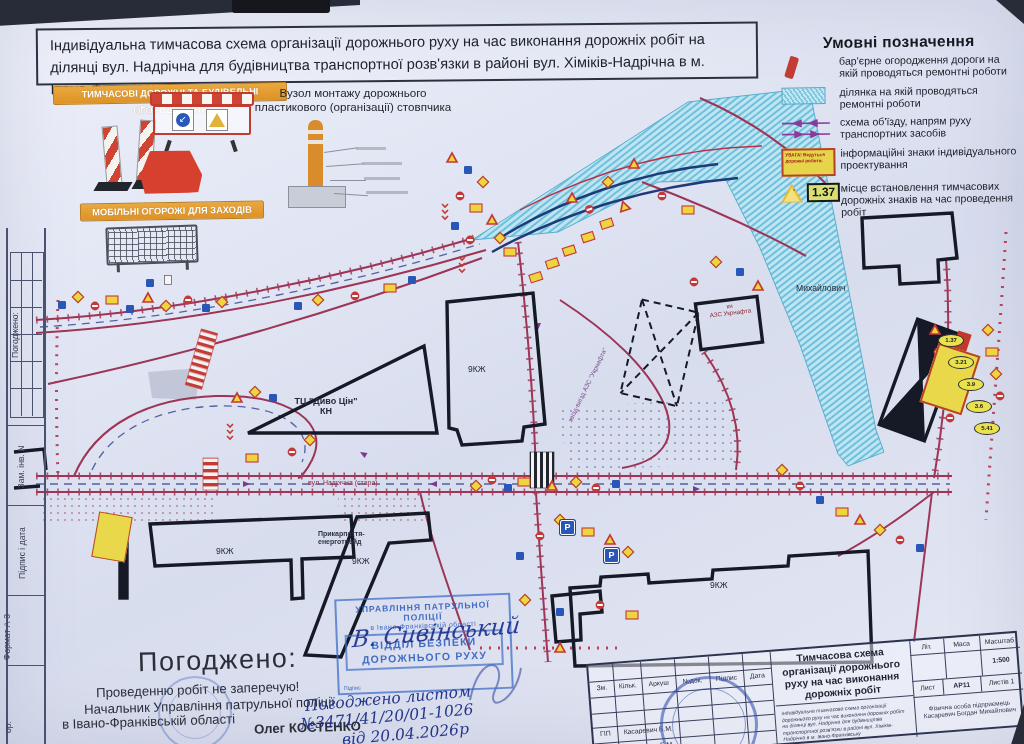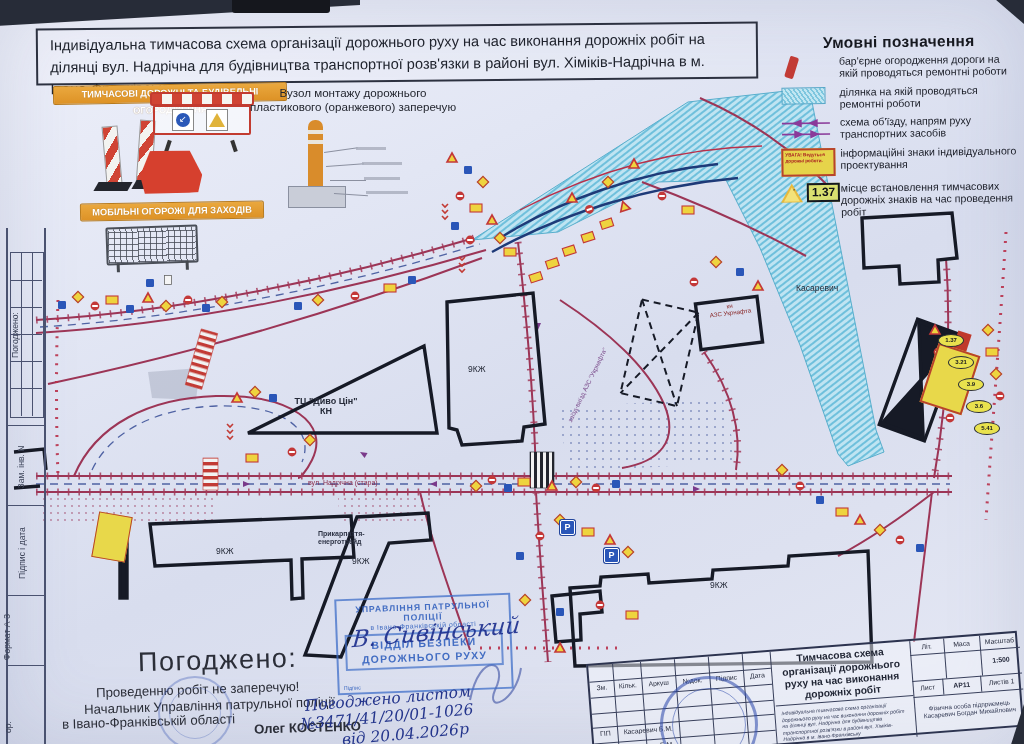--- a/index.html
+++ b/index.html
@@ -387,21 +387,21 @@
     <div class="ypanel" style="left:928px;top:348px;width:40px;height:58px;transform:rotate(18deg);border-width:2px;"></div>
 
     <div class="mlab" style="left:268px;top:396px;width:116px;text-align:center;font-size:9px;font-weight:bold;">
       <span>ТЦ "Диво Цін"</span><br>
       <span>КН</span>
     </div>
     <div class="mlab" style="left:468px;top:364px;font-size:8.5px;">9КЖ</div>
     <div class="mlab" style="left:216px;top:546px;font-size:8.5px;">9КЖ</div>
     <div class="mlab" style="left:352px;top:556px;font-size:8.5px;">9КЖ</div>
     <div class="mlab" style="left:710px;top:580px;font-size:8.5px;">9КЖ</div>
-    <div class="mlab" style="left:796px;top:283px;font-size:8.6px;">Касаревич</div>
+    <div class="mlab" style="left:796px;top:283px;font-size:8.6px;">Михайлович</div>
     <div class="mlab" style="left:702px;top:302px;width:56px;text-align:center;font-size:6.2px;color:#8a2a2a;transform:rotate(-7deg);line-height:1.2;">
       <span>кн</span><br>
       <span>АЗС Укрнафта</span>
     </div>
     <div class="mlab" style="left:318px;top:530px;font-size:7px;font-weight:bold;color:#2e3446;line-height:1.2;">
       <span>Прикарпаття-</span><br>
       <span>енерготрейд</span>
     </div>
     <div class="mlab" style="left:308px;top:479px;font-size:7px;color:#8a2a4a;">вул. Надрічна (стара)</div>
     <div class="mlab" style="left:566px;top:420px;font-size:6.4px;color:#7a4a8a;transform:rotate(-64deg);transform-origin:0 0;">заїзд-виїзд АЗС "Укрнафта"</div>
@@ -489,21 +489,21 @@
     <div class="redblock" style="left:140px;top:150px;width:62px;height:44px;transform:rotate(-3deg);"></div>
     <div class="banner" style="left:80px;top:202px;width:182px;height:16px;font-size:9.3px;line-height:16px;transform:rotate(-1deg);">
       <span>МОБІЛЬНІ ОГОРОЖІ ДЛЯ ЗАХОДІВ</span>
     </div>
     <div class="meshfence" style="left:106px;top:226px;width:88px;height:34px;transform:rotate(-2deg);">
       <div class="meshleg" style="left:8px;"></div>
         <div class="meshleg" style="right:8px;"></div>
     </div>
 
     <div class="bollard-title">
-      <span>Вузол монтажу дорожнього пластикового (оранжевого) заперечую</span>
+      <span>Вузол монтажу дорожнього пластикового (організації) стовпчика</span>
     </div>
     <div class="bpost"></div>
     <div class="bgap" style="top:130px;"></div>
     <div class="bgap" style="top:140px;"></div>
     <div class="bbase"></div>
     <div class="callout" style="left:324px;top:152px;width:34px;transform:rotate(-8deg);"></div>
     <div class="callout" style="left:326px;top:166px;width:38px;transform:rotate(-4deg);"></div>
     <div class="callout" style="left:330px;top:180px;width:36px;"></div>
     <div class="callout" style="left:334px;top:193px;width:34px;transform:rotate(4deg);"></div>
     <div class="callout-tx" style="left:356px;top:147px;width:30px;"></div>

